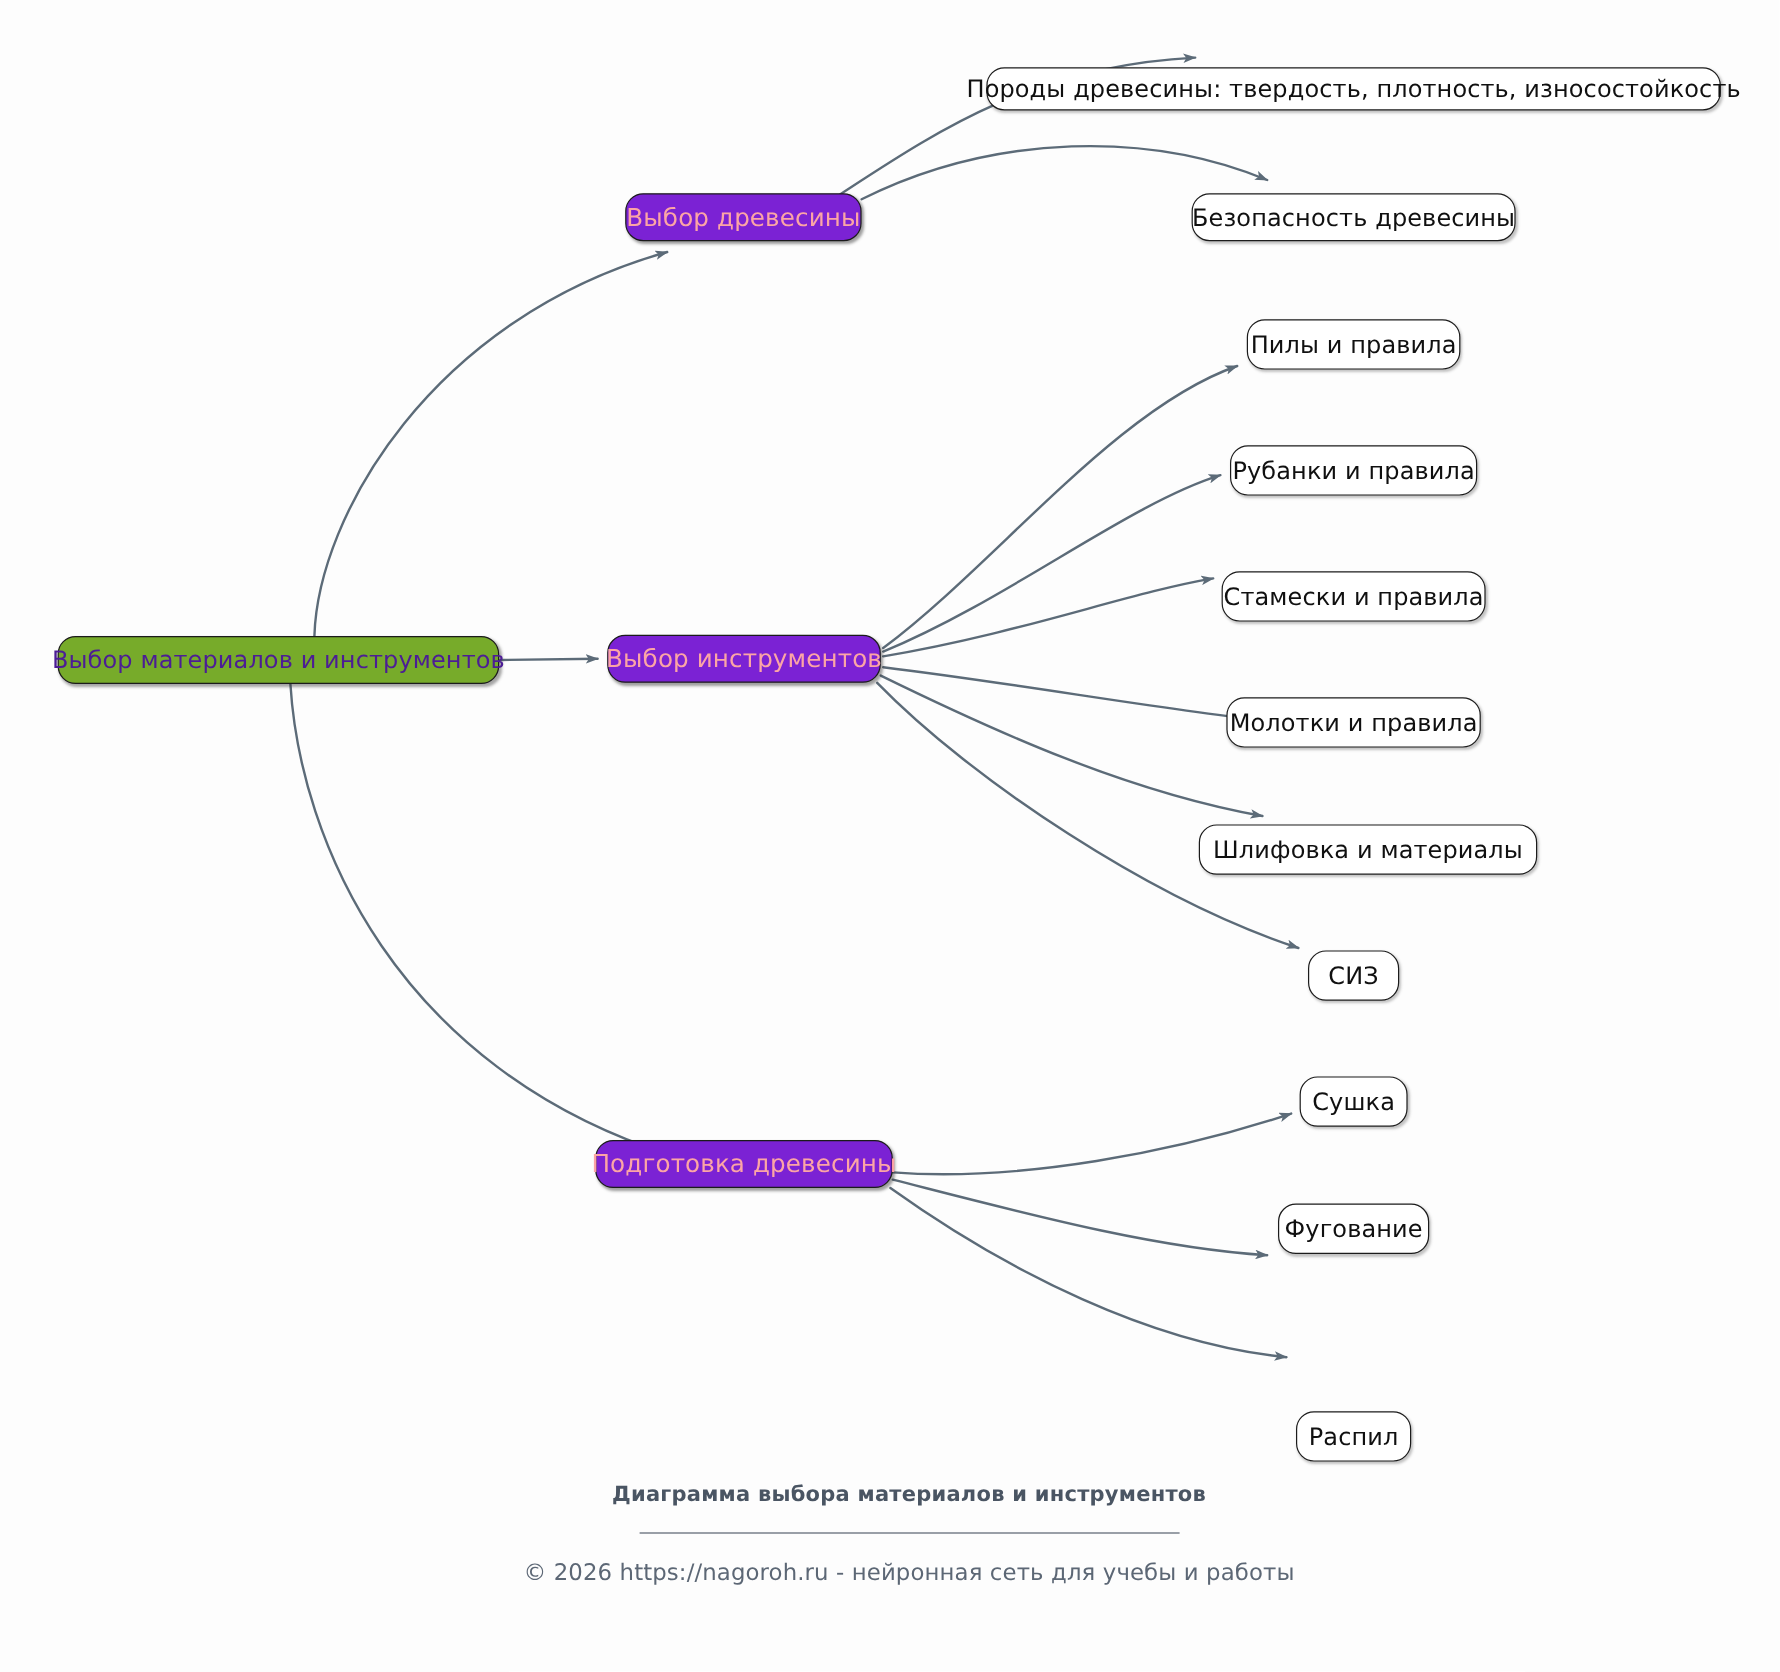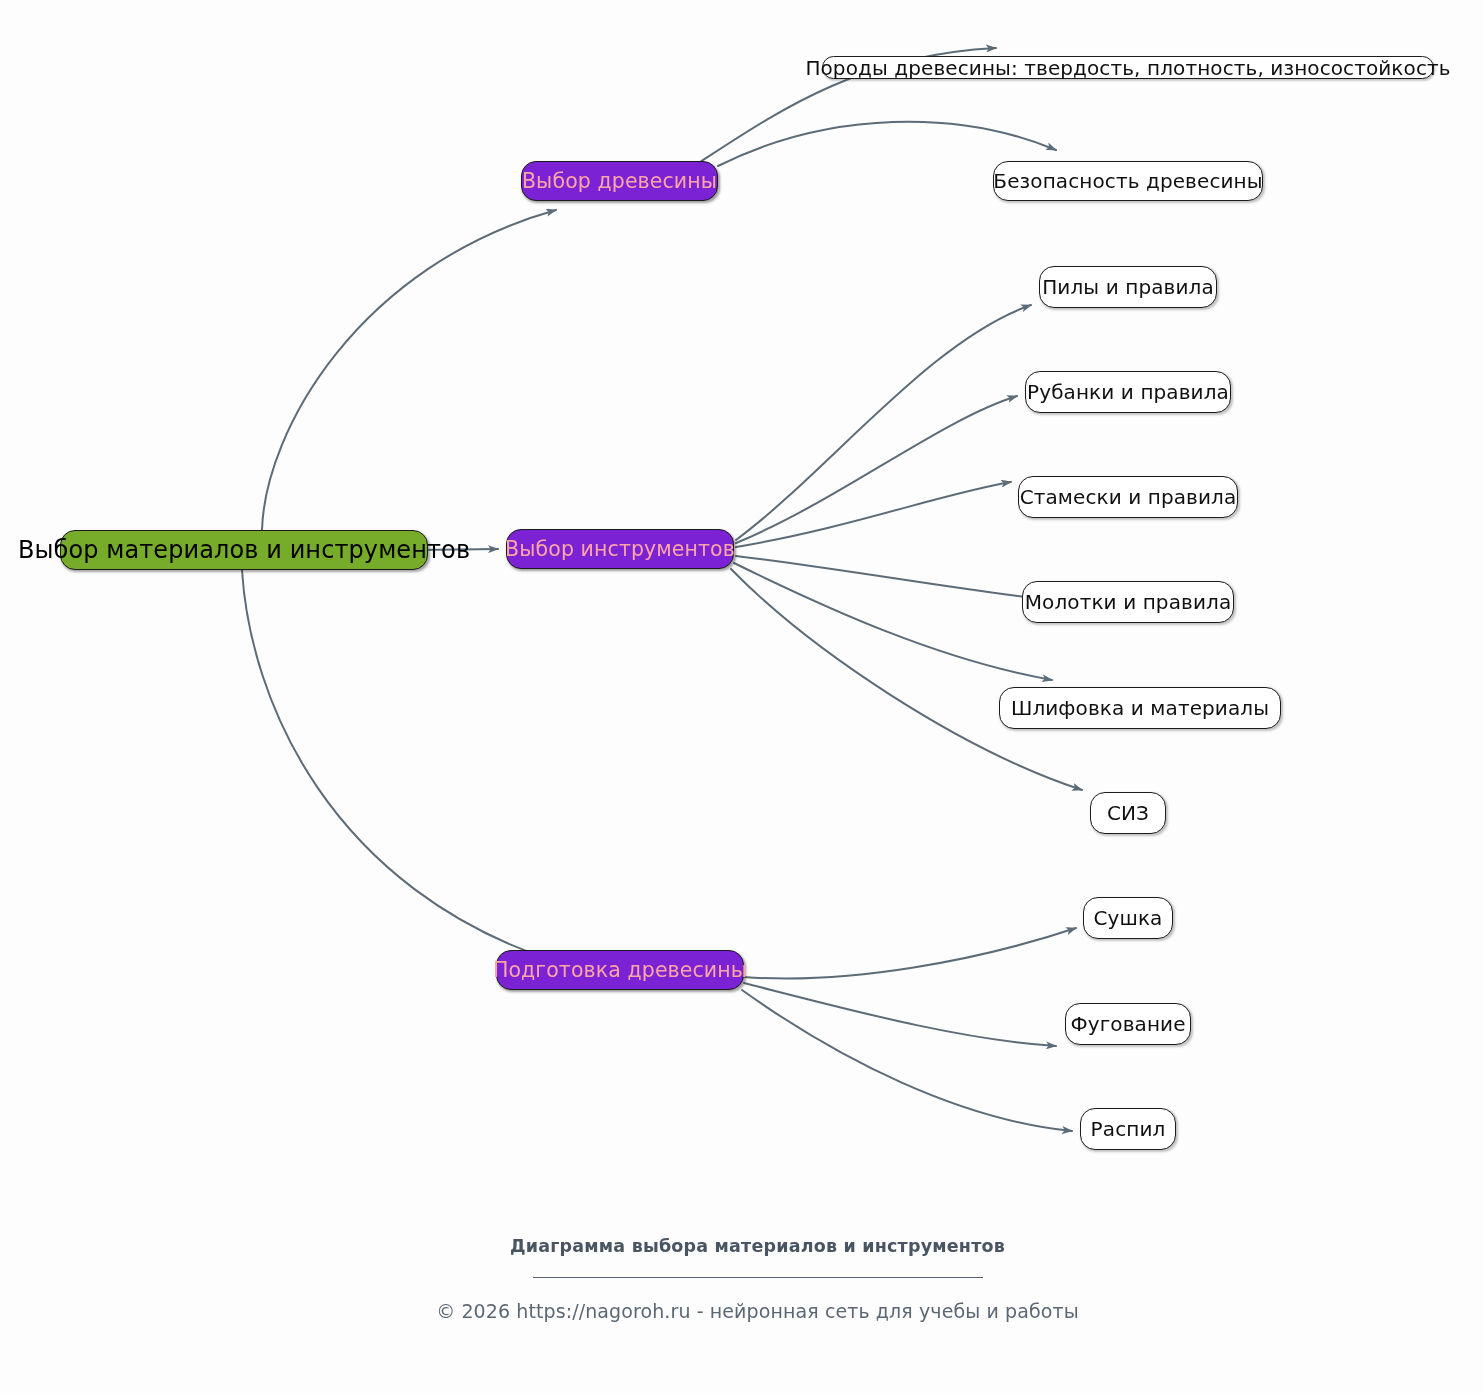--- a/index.html
+++ b/index.html
@@ -33,25 +33,24 @@
     align-items: center;
     justify-content: center;
     white-space: nowrap;
     border-radius: 14px;
     font-family: "DejaVu Sans", sans-serif;
     letter-spacing: 0.1px;
   }
   .node-root {
     background: #77ab2a;
     border: 1.4px solid #1b1b1b;
-    color: #000000;
-    font-size: 24px;
+    color: #4c1d95;
+    font-size: 20px;
     border-radius: 15px;
     box-shadow: 1.5px 2px 2.5px rgba(40,40,40,0.42);
-    margin-left: 12px;
   }
   .node-branch {
     background: #7b22d4;
     border: 1.4px solid #1b1b1b;
     color: #fca5a5;
     font-size: 20.5px;
     border-radius: 15px;
     box-shadow: 1.5px 2px 2.5px rgba(40,40,40,0.45);
   }
   .node-leaf {
@@ -118,21 +117,21 @@
       </g>
   </svg>
 
   <div id="nodes">
       <div class="node node-root" style="left: 48px; top: 530px; width: 368px; height: 40px;">
         <span>Выбор материалов и инструментов</span>
       </div>
       <div class="node node-branch" style="left: 521px; top: 161px; width: 197px; height: 40px;">
         <span>Выбор древесины</span>
       </div>
-      <div class="node node-leaf" style="left: 822px; top: 56px; width: 612px; height: 23px;">
+      <div class="node node-leaf" style="left: 822px; top: 56px; width: 612px; height: 36px;">
         <span>Породы древесины: твердость, плотность, износостойкость</span>
       </div>
       <div class="node node-leaf" style="left: 993px; top: 161px; width: 270px; height: 40px;">
         <span>Безопасность древесины</span>
       </div>
       <div class="node node-branch" style="left: 506px; top: 529px; width: 228px; height: 40px;">
         <span>Выбор инструментов</span>
       </div>
       <div class="node node-leaf" style="left: 1039px; top: 266px; width: 178px; height: 42px;">
         <span>Пилы и правила</span>
@@ -154,21 +153,21 @@
       </div>
       <div class="node node-branch" style="left: 496px; top: 950px; width: 248px; height: 40px;">
         <span>Подготовка древесины</span>
       </div>
       <div class="node node-leaf" style="left: 1083px; top: 897px; width: 90px; height: 42px;">
         <span>Сушка</span>
       </div>
       <div class="node node-leaf" style="left: 1065px; top: 1003px; width: 126px; height: 42px;">
         <span>Фугование</span>
       </div>
-      <div class="node node-leaf" style="left: 1080px; top: 1108px; width: 96px; height: 42px;">
+      <div class="node node-leaf" style="left: 1080px; top: 1176px; width: 96px; height: 42px;">
         <span>Распил</span>
       </div>
     </div>
 
   <div id="footer" style="top:1236px;padding-left:16px;">
     <div class="footer-title">Диаграмма выбора материалов и инструментов</div>
     <div class="footer-rule"></div>
     <div class="footer-credit">© 2026 https://nagoroh.ru - нейронная сеть для учебы и работы</div>
   </div>
 

